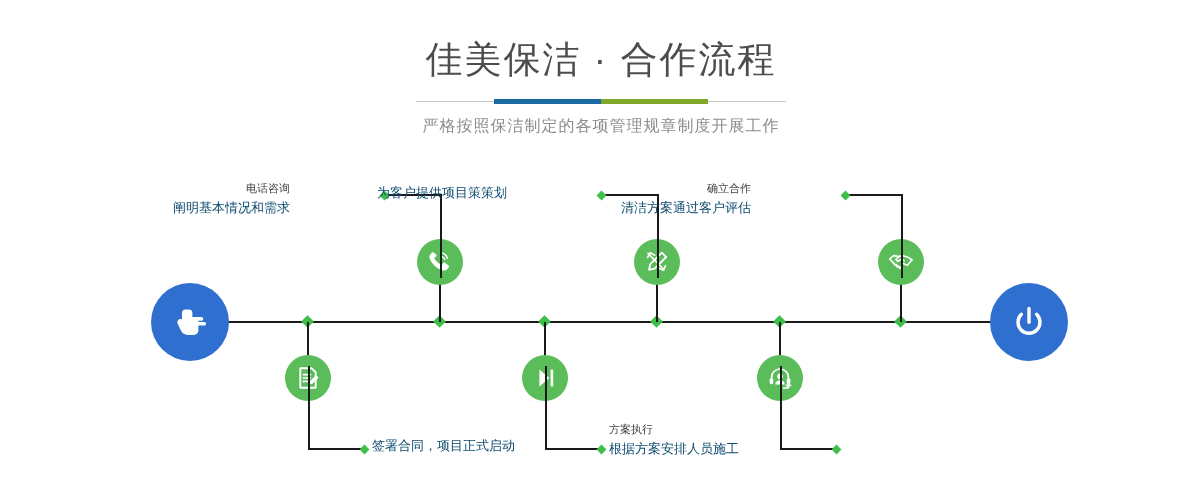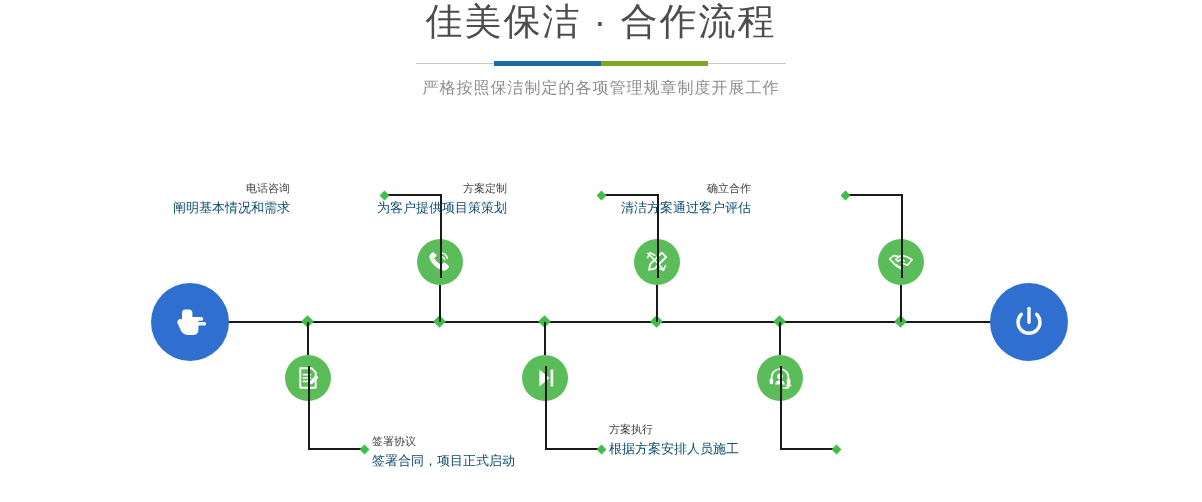--- a/index.html
+++ b/index.html
@@ -23,20 +23,21 @@
   
   .header {
     position: absolute;
     left: 0;
     top: 0;
     width: 1202px;
     text-align: center;
   }
   .main-title {
     margin: 0;
+    padding-top: 38px;
     font-size: 37px;
     font-weight: normal;
     letter-spacing: 2px;
     color: #4d4d4d;
     line-height: 1.2;
   }
   .divider {
     position: relative;
     width: 370px;
     height: 5px;
@@ -250,21 +251,20 @@
             <line x1="9.4" y1="14.0" x2="16.4" y2="14.0" stroke="#ffffff" stroke-width="1.7" stroke-linecap="round"></line>
             <line x1="9.4" y1="17.4" x2="14.0" y2="17.4" stroke="#ffffff" stroke-width="1.7" stroke-linecap="round"></line>
             <path fill="#ffffff" d="M22.0 11.0l2.6 2.6-6.4 6.4-3.2 0.6 0.6-3.2z"></path>
           </svg>
         </span>
       </div>
       <div class="elbow-v" style="top:44px; height:84px;"></div>
       <div class="elbow-h" style="left:0; top:126px; width:56px;"></div>
       <div class="tip-diamond" style="left:53px; top:124px;"></div>
       <div class="label below" style="left:64px; top:112px;">
-        <span class="ttl">签署协议</span>
         <span class="desc">签署合同，项目正式启动</span>
       </div>
     </div>
 
     <div class="node" style="left:657px; top:322px;">
       <div class="diamond axis-diamond"></div>
       <div class="stem" style="top:-60px; height:60px;"></div>
       <div class="bubble" style="top:-83px;">
         <span>
           <svg width="28" height="28" viewBox="0 0 28 28" aria-hidden="true">
@@ -274,21 +274,20 @@
             <path fill="none" stroke="#ffffff" stroke-width="1.6" stroke-linecap="round" d="M5.0 5.4l16.0 16.3"></path>
             <path fill="none" stroke="#ffffff" stroke-width="1.6" stroke-linecap="round" d="M4.6 9.5l2.6-4.6 4.6 2.3"></path>
             <path fill="none" stroke="#ffffff" stroke-width="1.6" stroke-linecap="round" d="M22.6 17.6l-2.5 4.7-4.7-2.4"></path>
           </svg>
         </span>
       </div>
       <div class="elbow-v" style="top:-128px; height:84px;"></div>
       <div class="elbow-h" style="left:-55px; top:-128px; width:56px;"></div>
       <div class="tip-diamond" style="left:-59px; top:-130px;"></div>
       <div class="label above" style="right:150px; top:-141px;">
-        <span class="ttl">方案定制</span>
         <span class="desc">为客户提供项目策策划</span>
       </div>
     </div>
 
     <div class="node" style="left:545px; top:322px;">
       <div class="diamond axis-diamond"></div>
       <div class="stem" style="top:0; height:33px;"></div>
       <div class="bubble" style="top:33px;">
         <span>
           <svg width="28" height="28" viewBox="0 0 28 28" aria-hidden="true">

